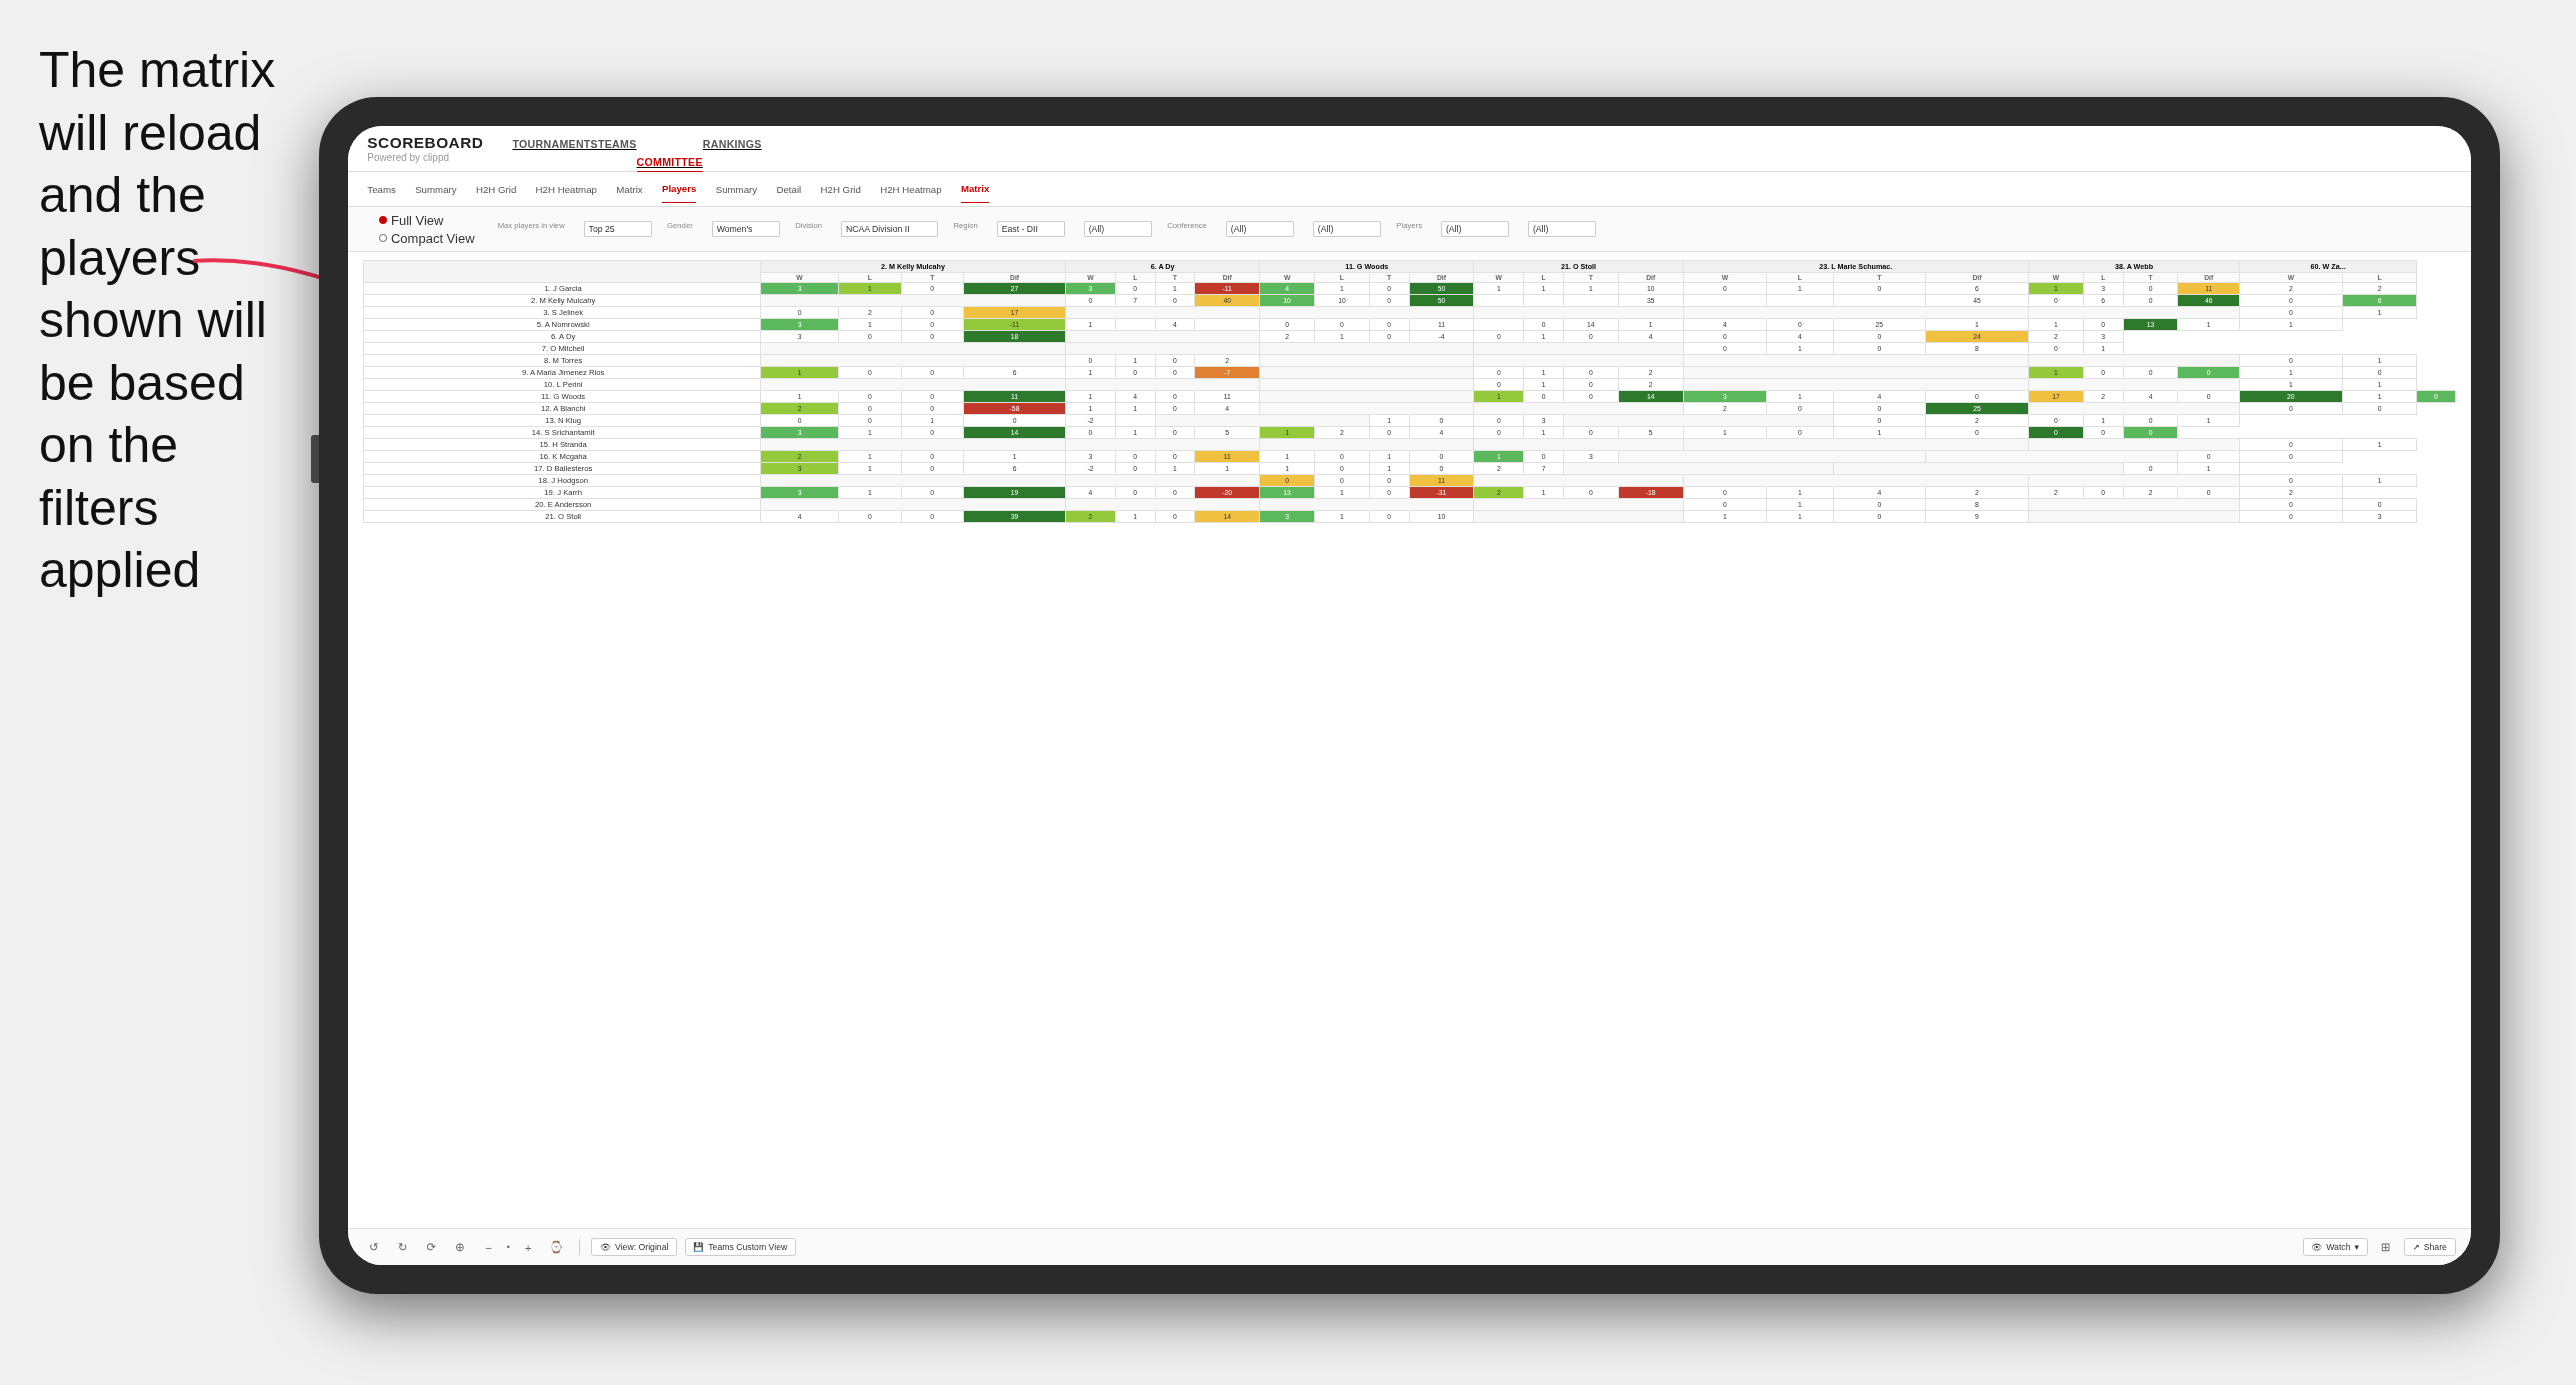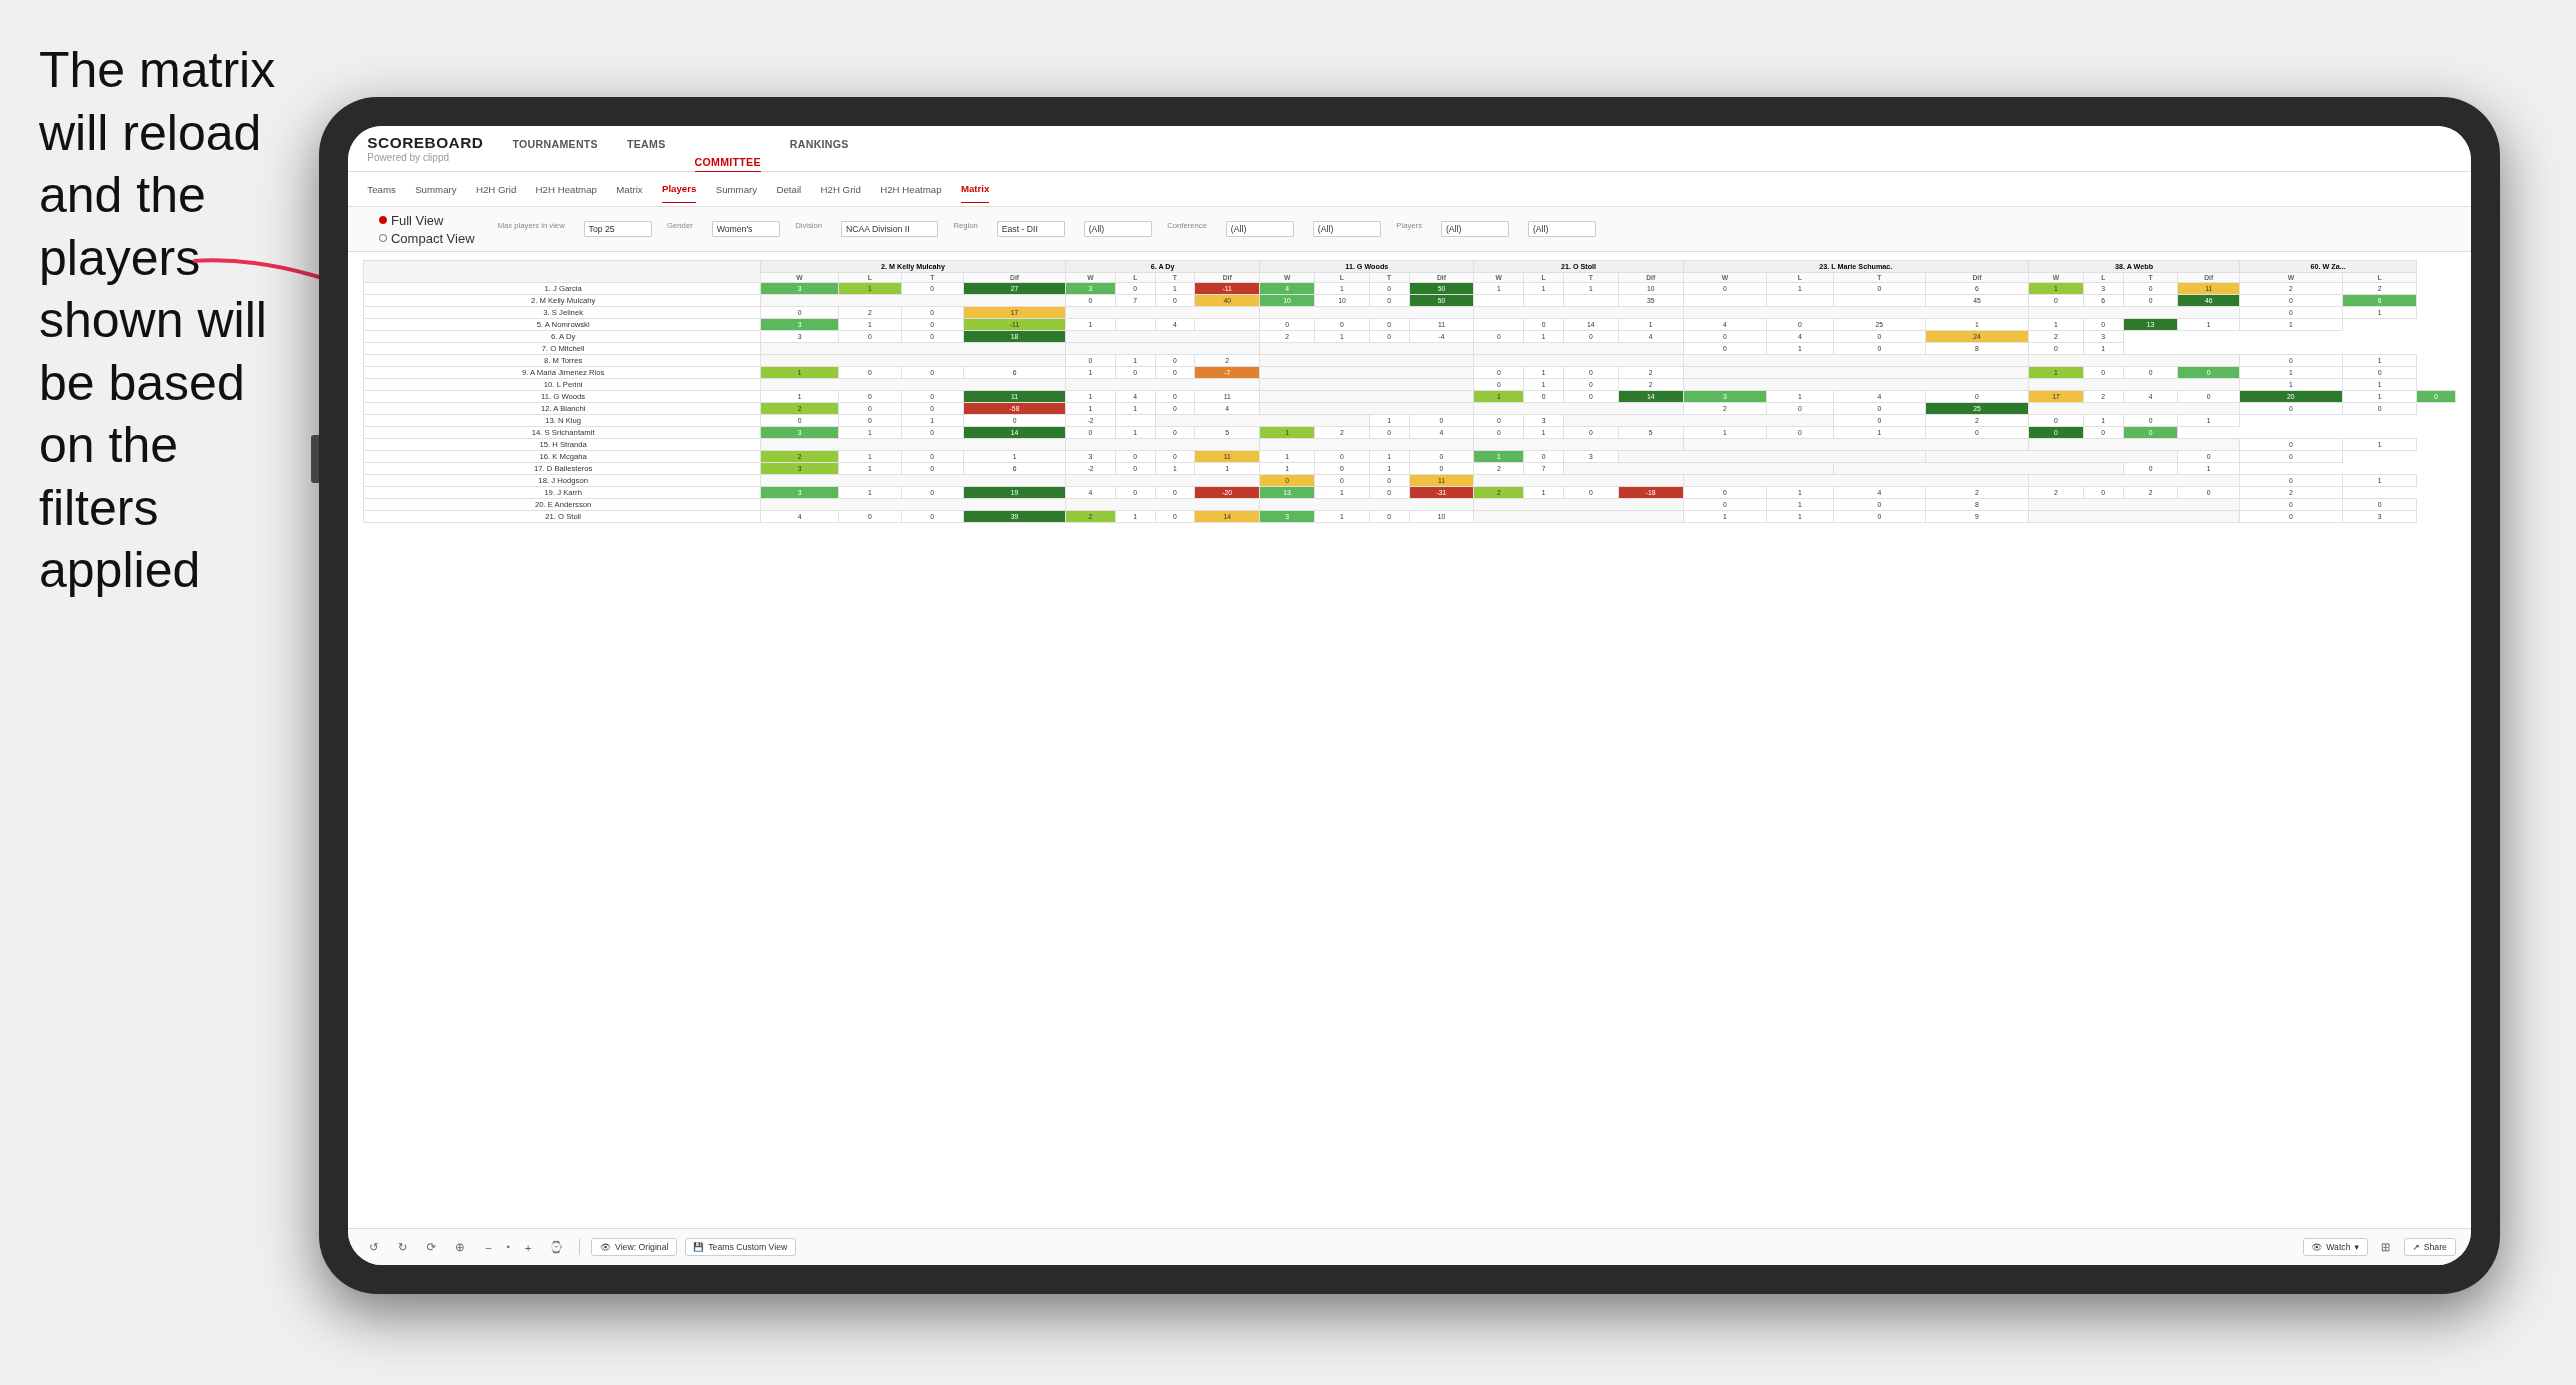--- a/index.html
+++ b/index.html
@@ -81,21 +81,21 @@
       letter-spacing: 0.5px;
     }
 
     .logo-subtitle {
       font-size: 10px;
       color: #999;
     }
 
     .nav-items {
       display: flex;
-      gap: 29px;
+      text-decoration: underline;
     }
 
     .nav-item {
       font-size: 10.6px;
       font-weight: 600;
       color: #555;
       cursor: pointer;
       padding: 3.9px 0;
       letter-spacing: 0.3px;
     }

